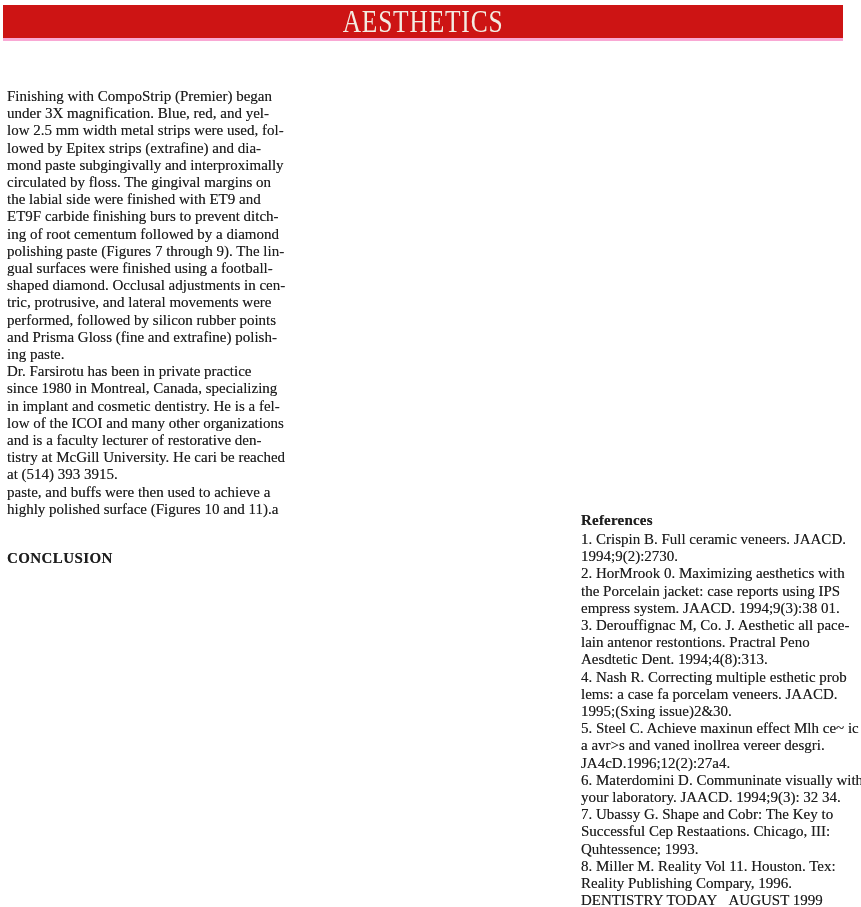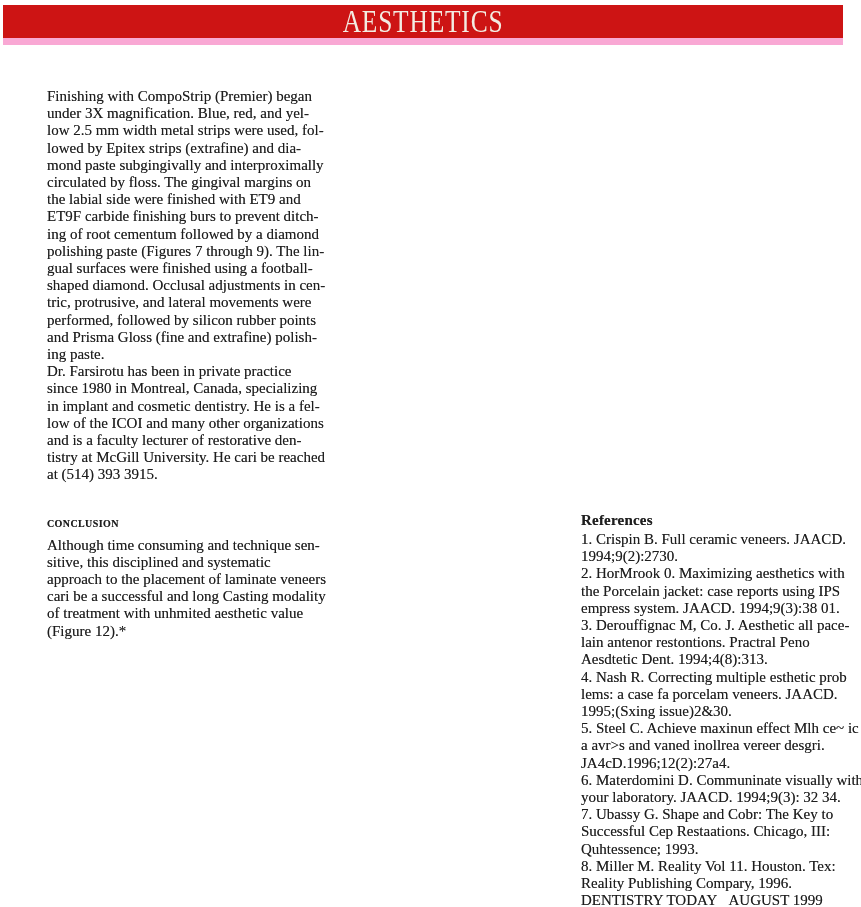--- a/index.html
+++ b/index.html
@@ -12,21 +12,21 @@
     color: #1e1e1e;
     overflow: hidden;
   }
   .banner {
     position: absolute;
     left: 3px;
     top: 5px;
     width: 840px;
     height: 33px;
     background: #cd1414;
-    border-bottom: 7px solid #f9a8d4;
+    border-bottom: 3px solid #f9a8d4;
     display: flex;
     align-items: center;
     justify-content: center;
   }
   .banner-title {
     color: #f3ece2;
     font-size: 31px;
     line-height: 31px;
     letter-spacing: 1px;
     transform: scaleX(0.82);
@@ -34,28 +34,27 @@
     font-weight: normal;
   }
   .col-left {
     position: absolute;
     left: 7px;
     top: 88px;
     width: 316px;
     font-size: 15px;
     line-height: 17.2px;
     text-shadow: 0 0 0.4px rgba(30,30,30,0.6);
-    margin-left: 40px;
   }
   .col-left p, .col-right p { margin: 0; white-space: pre-line; }
   .conclusion-heading {
     margin-top: 31px;
     margin-bottom: 4px;
     font-weight: bold;
-    font-size: 10px;
+    font-size: 15px;
     line-height: 18px;
     letter-spacing: 0.4px;
   }
   .col-right {
     position: absolute;
     left: 581px;
     top: 511px;
     width: 294px;
     font-size: 15px;
     line-height: 17.2px;
@@ -94,27 +93,23 @@
 performed, followed by silicon rubber points
 and Prisma Gloss (fine and extrafine) polish-
 ing paste.</p>
   <p>Dr. Farsirotu has been in private practice
 since 1980 in Montreal, Canada, specializing
 in implant and cosmetic dentistry. He is a fel-
 low of the ICOI and many other organizations
 and is a faculty lecturer of restorative den-
 tistry at McGill University. He cari be reached
 at (514) 393 3915.</p>
+  <p>paste, and buffs were then used to achieve a
+highly polished surface (Figures 10 and 11).a</p>
   <div class="conclusion-heading">CONCLUSION</div>
-  <p>Although time consuming and technique sen-
-sitive, this disciplined and systematic
-approach to the placement of laminate veneers
-cari be a successful and long Casting modality
-of treatment with unhmited aesthetic value
-(Figure 12).*</p>
 </div>
 
 <div class="col-right">
   <div class="ref-heading">References</div>
   <p>1. Crispin B. Full ceramic veneers. JAACD.
 1994;9(2):2730.</p>
   <p>2. HorMrook 0. Maximizing aesthetics with
 the Porcelain jacket: case reports using IPS
 empress system. JAACD. 1994;9(3):38 01.</p>
   <p>3. Derouffignac M, Co. J. Aesthetic all pace-

